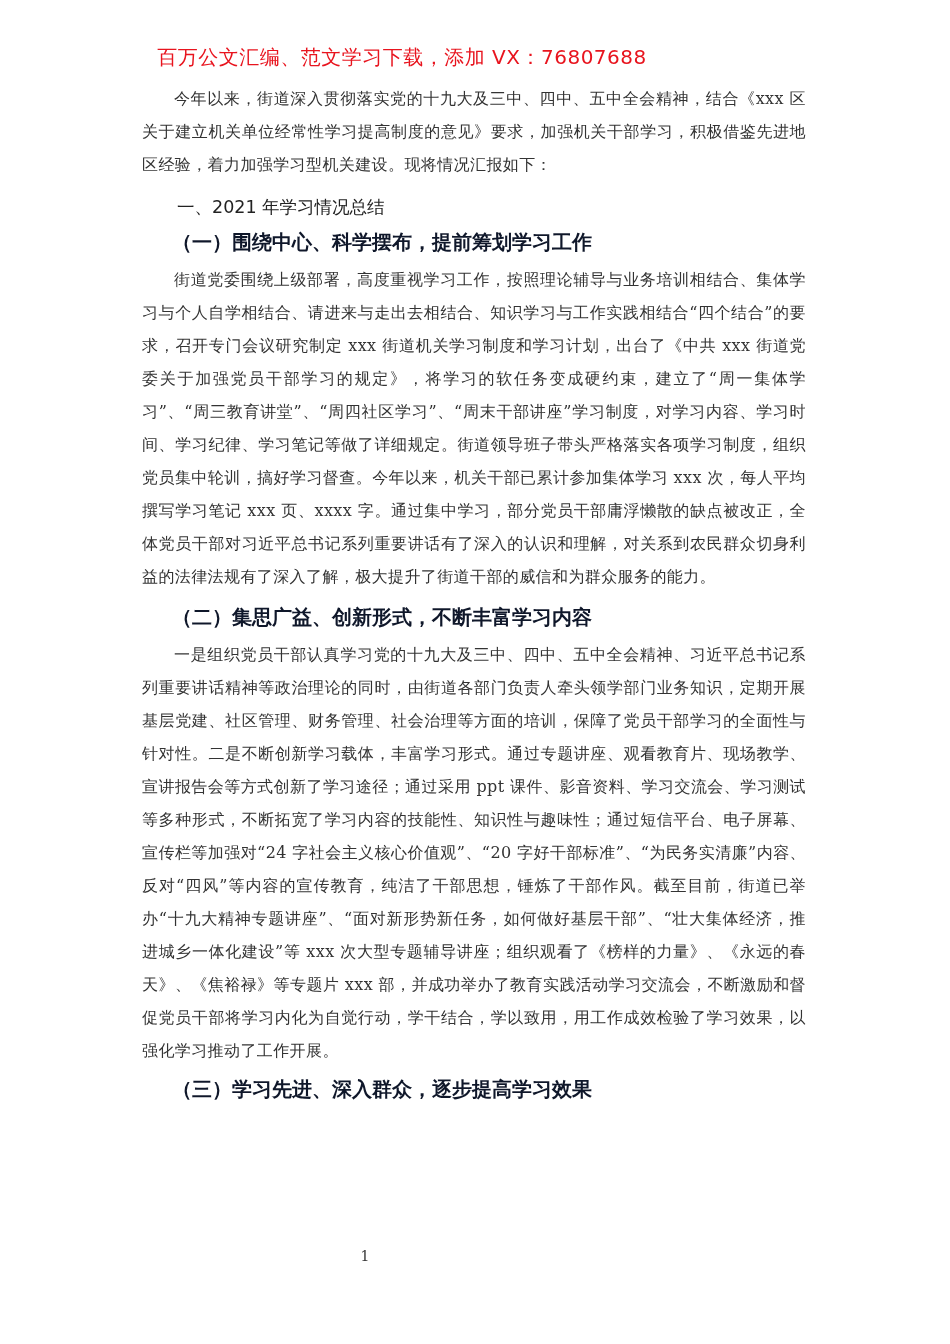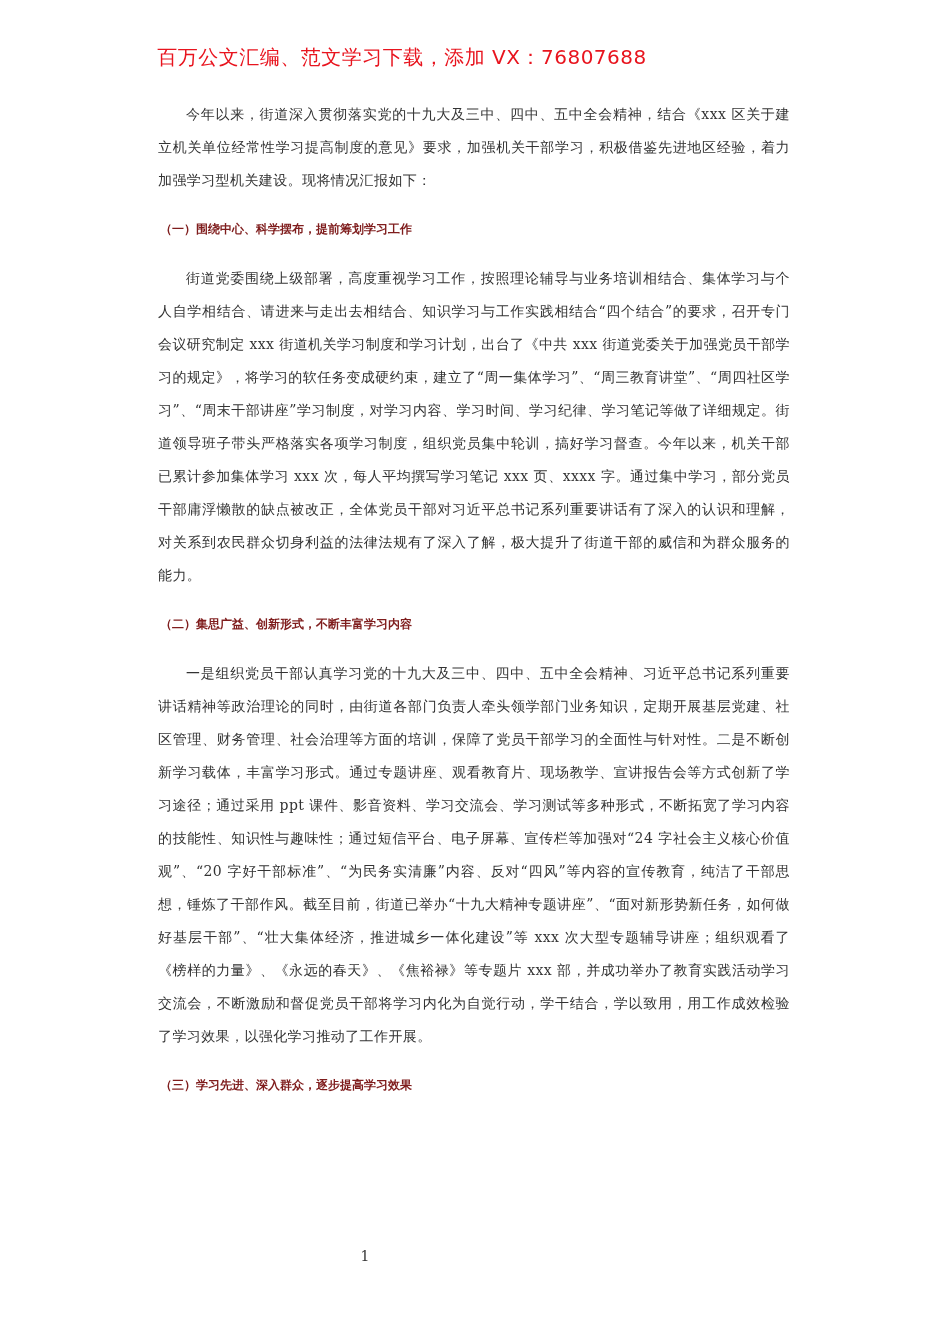--- a/index.html
+++ b/index.html
@@ -2,36 +2,37 @@
 <html><head>
 <meta charset="utf-8">
 <style>
   html, body { margin: 0; padding: 0; background: #ffffff; }
   body { width: 950px; height: 1344px; position: relative; overflow: hidden;
          font-family: "DejaVu Serif", "Liberation Serif", serif; color: #333333; }
   .banner { position: absolute; top: 44px; left: 0; width: 804px; text-align: center;
             font-family: "DejaVu Sans", "Liberation Sans", sans-serif; font-size: 20px;
             color: #e8141e; letter-spacing: 0.5px; }
   .page { position: absolute; left: 142px; top: 82px; width: 664px; }
-  .para { font-size: 14px; line-height: 33px; text-indent: 2em; text-align: justify;
-          margin: 16px; letter-spacing: 0.4px; }
+  .para { font-size: 16px; line-height: 33px; text-indent: 2em; text-align: justify;
+          margin: 0; letter-spacing: 0.4px; }
   .h1 { font-size: 17.5px; line-height: 33px; margin: 10px 0 2px 0; text-indent: 2em;
         font-family: "DejaVu Sans", "Liberation Sans", sans-serif; color: #222; }
-  .h2 { font-size: 12px; line-height: 33px; margin: 2px 0 4px 0; text-indent: 1.5em;
-        font-family: "DejaVu Sans", "Liberation Sans", sans-serif; font-weight: bold; color: #7f1d1d; }
+  .h2 { font-size: 20px; line-height: 33px; margin: 2px 0 4px 0; text-indent: 1.5em;
+        font-family: "DejaVu Sans", "Liberation Sans", sans-serif; font-weight: bold; color: #0f172a; }
   .pagenum { position: absolute; top: 1248px; left: 0; width: 730px; text-align: center;
              font-size: 14px; color: #333; }
 </style>
 </head>
 <body>
 
 <div class="banner">百万公文汇编、范文学习下载，添加 VX：76807688</div>
 
 <div class="page">
   <p class="para">今年以来，街道深入贯彻落实党的十九大及三中、四中、五中全会精神，结合《xxx 区关于建立机关单位经常性学习提高制度的意见》要求，加强机关干部学习，积极借鉴先进地区经验，着力加强学习型机关建设。现将情况汇报如下：</p>
+  <div class="h1">一、2021 年学习情况总结</div>
   <div class="h2">（一）围绕中心、科学摆布，提前筹划学习工作</div>
   <p class="para">街道党委围绕上级部署，高度重视学习工作，按照理论辅导与业务培训相结合、集体学习与个人自学相结合、请进来与走出去相结合、知识学习与工作实践相结合“四个结合”的要求，召开专门会议研究制定 xxx 街道机关学习制度和学习计划，出台了《中共 xxx 街道党委关于加强党员干部学习的规定》，将学习的软任务变成硬约束，建立了“周一集体学习”、“周三教育讲堂”、“周四社区学习”、“周末干部讲座”学习制度，对学习内容、学习时间、学习纪律、学习笔记等做了详细规定。街道领导班子带头严格落实各项学习制度，组织党员集中轮训，搞好学习督查。今年以来，机关干部已累计参加集体学习 xxx 次，每人平均撰写学习笔记 xxx 页、xxxx 字。通过集中学习，部分党员干部庸浮懒散的缺点被改正，全体党员干部对习近平总书记系列重要讲话有了深入的认识和理解，对关系到农民群众切身利益的法律法规有了深入了解，极大提升了街道干部的威信和为群众服务的能力。</p>
   <div class="h2" style="margin-top:8px">（二）集思广益、创新形式，不断丰富学习内容</div>
   <p class="para">一是组织党员干部认真学习党的十九大及三中、四中、五中全会精神、习近平总书记系列重要讲话精神等政治理论的同时，由街道各部门负责人牵头领学部门业务知识，定期开展基层党建、社区管理、财务管理、社会治理等方面的培训，保障了党员干部学习的全面性与针对性。二是不断创新学习载体，丰富学习形式。通过专题讲座、观看教育片、现场教学、宣讲报告会等方式创新了学习途径；通过采用 ppt 课件、影音资料、学习交流会、学习测试等多种形式，不断拓宽了学习内容的技能性、知识性与趣味性；通过短信平台、电子屏幕、宣传栏等加强对“24 字社会主义核心价值观”、“20 字好干部标准”、“为民务实清廉”内容、反对“四风”等内容的宣传教育，纯洁了干部思想，锤炼了干部作风。截至目前，街道已举办“十九大精神专题讲座”、“面对新形势新任务，如何做好基层干部”、“壮大集体经济，推进城乡一体化建设”等 xxx 次大型专题辅导讲座；组织观看了《榜样的力量》、《永远的春天》、《焦裕禄》等专题片 xxx 部，并成功举办了教育实践活动学习交流会，不断激励和督促党员干部将学习内化为自觉行动，学干结合，学以致用，用工作成效检验了学习效果，以强化学习推动了工作开展。</p>
   <div class="h2" style="margin-top:6px">（三）学习先进、深入群众，逐步提高学习效果</div>
 </div>
 
 <div class="pagenum">1</div>
 
 </body></html>

